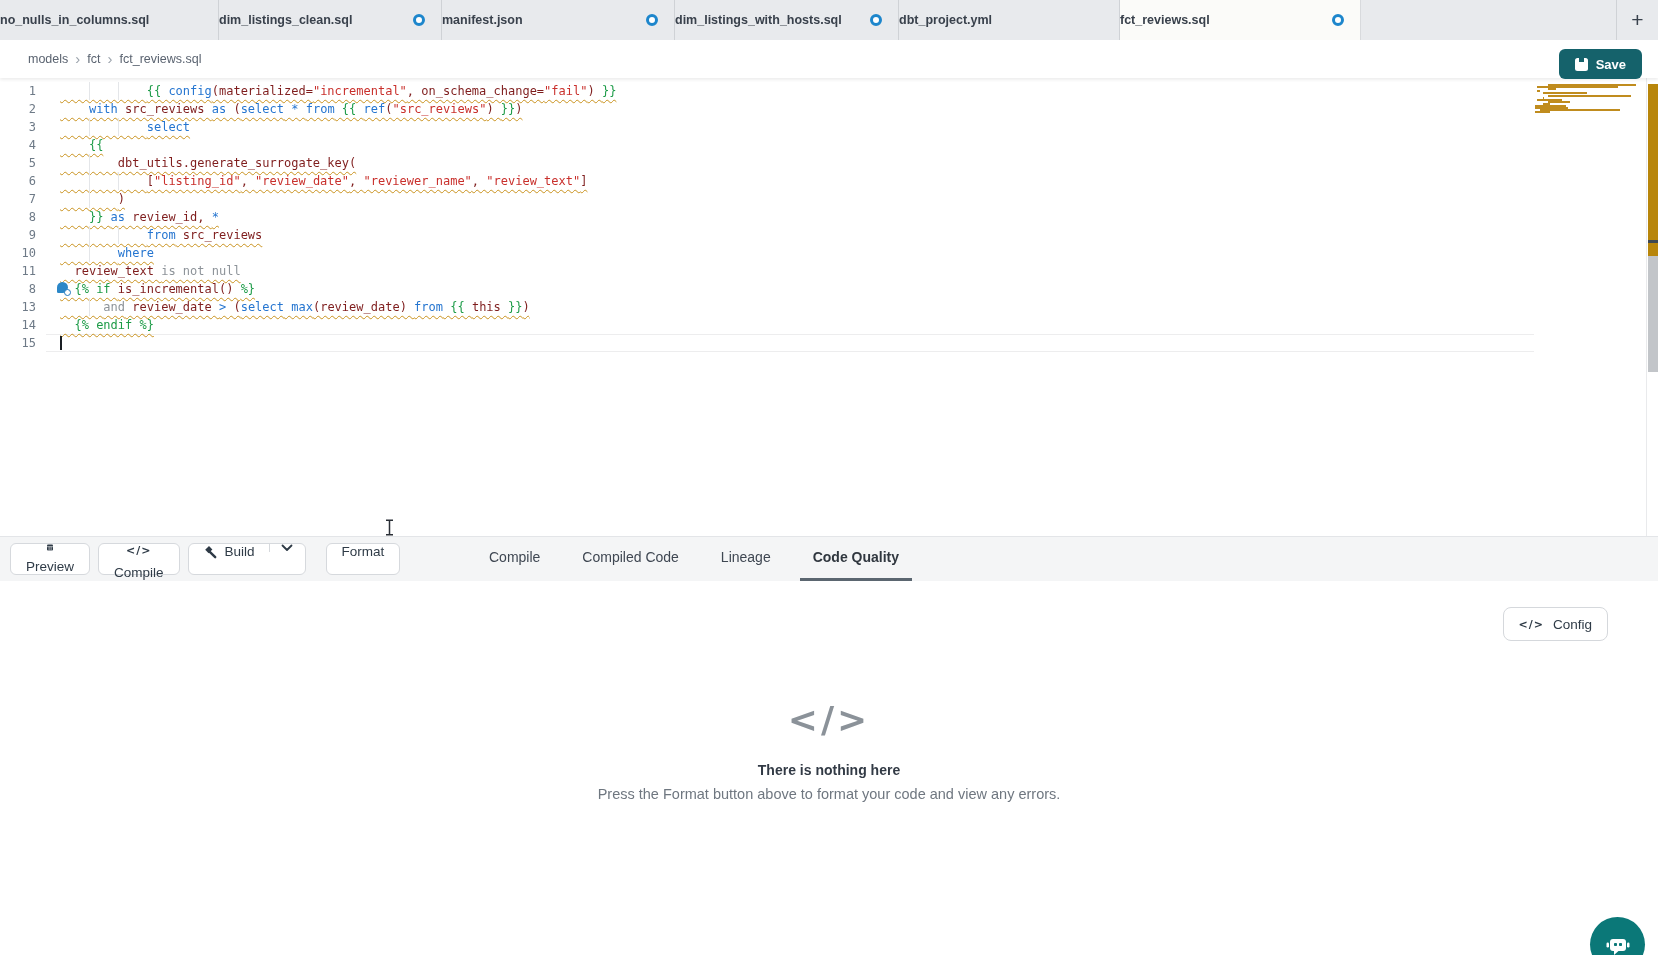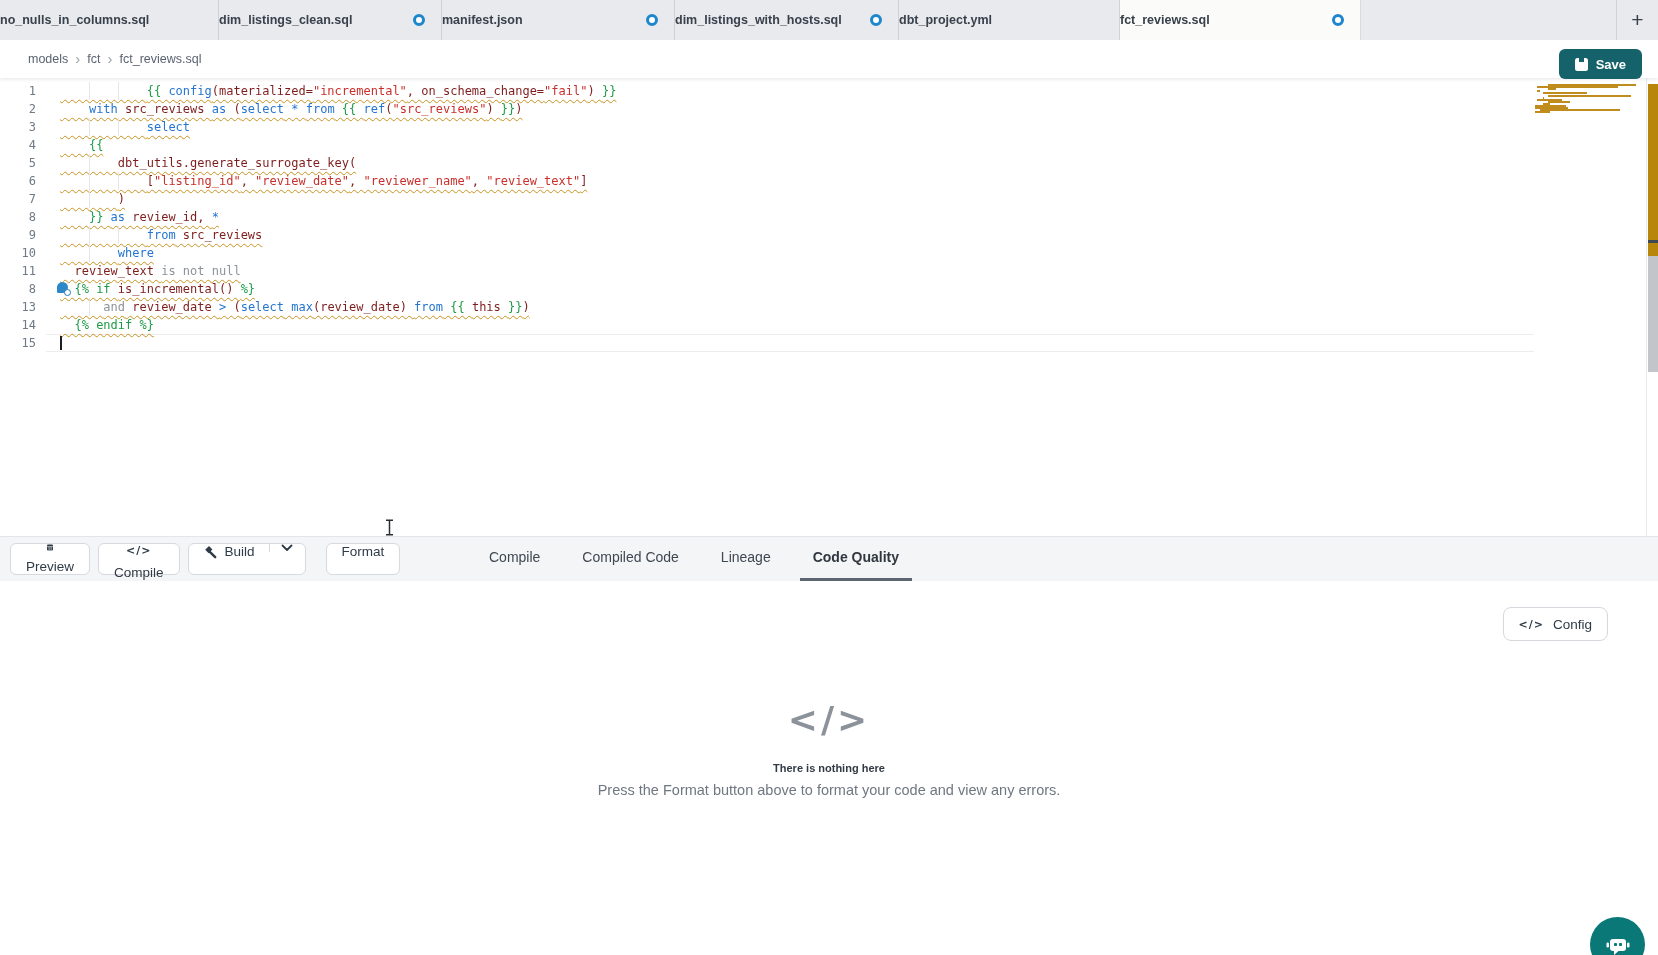--- a/index.html
+++ b/index.html
@@ -87,21 +87,21 @@
 
   
   #panel { position:absolute; left:0; top:581px; width:1658px; height:374px; background:#fff; }
   #config-btn { position:absolute; right:50px; top:26px; height:34px; padding:0 15px;
                 background:#fff; border:1px solid #d5d8dc; border-radius:8px; display:flex;
                 align-items:center; gap:9px; font-size:13.5px; color:#2f3b47; cursor:pointer;
                 font-family:"Liberation Sans",sans-serif; }
   #empty-state { position:absolute; left:0; top:118px; width:1658px; text-align:center; }
   #empty-icon { font-family:"DejaVu Sans",sans-serif; font-size:36px; font-weight:600;
                 color:#8b9299; letter-spacing:3px; }
-  #empty-title { margin-top:22px; font-size:11px; font-weight:700; color:#323a45; }
+  #empty-title { margin-top:22px; font-size:14px; font-weight:700; color:#323a45; }
   #empty-sub { margin-top:8px; font-size:14.5px; color:#6f7780; }
 
   #chat-bubble { position:absolute; left:1590px; top:917px; width:55px; height:55px;
                  border-radius:50%; background:#0b7878; display:flex; align-items:center;
                  justify-content:center; cursor:pointer; z-index:10; }
 </style>
 </head>
 <body>
 
 <div id="tab-bar">

